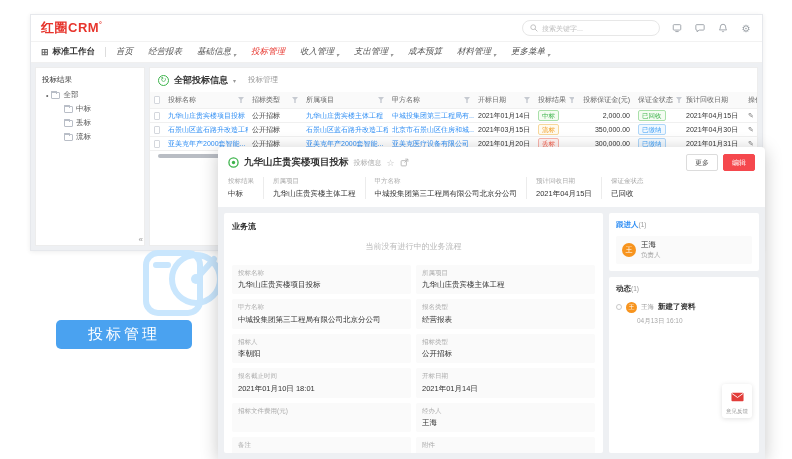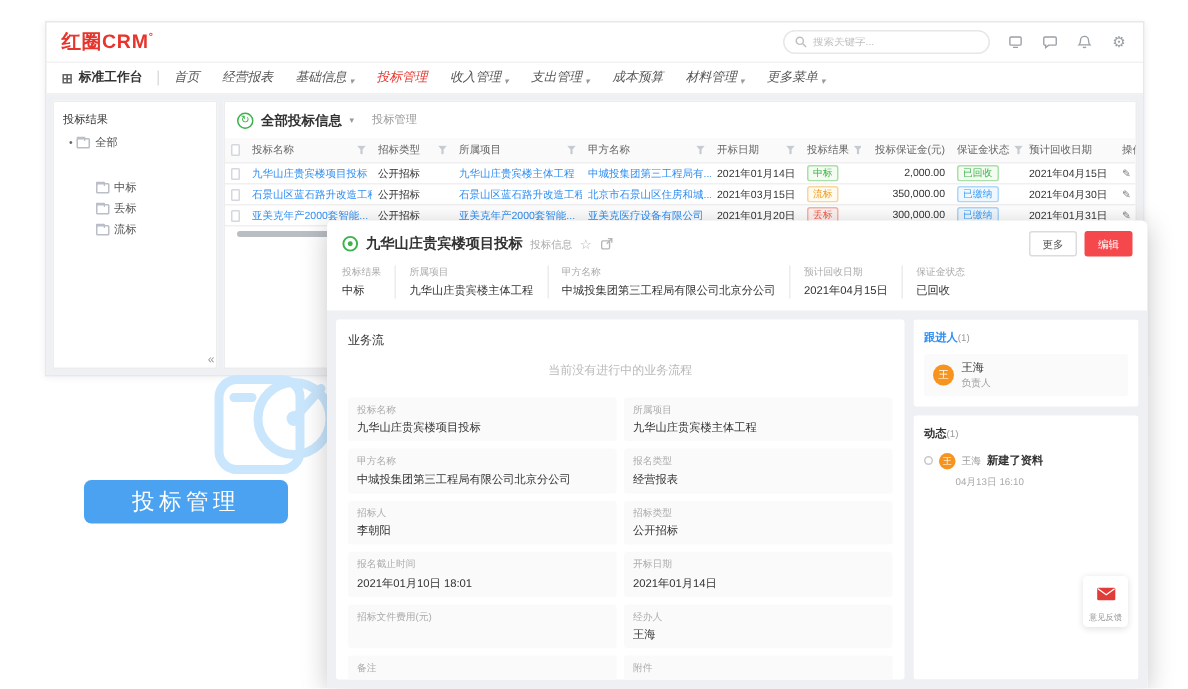--- a/index.html
+++ b/index.html
@@ -31,21 +31,21 @@
   .nav-item.active { color:#e7342c; }
   .caret { font-size:6px; color:#999; }
 
   .content { position:absolute; left:0; right:0; top:48px; bottom:0; background:#eef0f3;
     display:flex; padding:4px; gap:4px; overflow:hidden; }
 
   
   .side { width:110px; background:#fff; border:1px solid #ededed; padding:7px 6px; position:relative;
     font-size:7.5px; color:#555; flex:none; }
   .side-title { color:#333; margin-bottom:5px; }
-  .tree-root { display:flex; align-items:center; gap:3px; margin-left:4px; margin-bottom:20px;text-align:center; }
+  .tree-root { display:flex; align-items:center; gap:3px; margin-left:4px; margin-bottom:4px;text-align:center; }
   .tree-child { display:flex; align-items:center; gap:3px; margin-left:22px; margin-bottom:4px; }
   .bullet { color:#666; font-size:7px; }
   .folder { width:9px; height:7px; border:1px solid #b9bec7; border-radius:1px; position:relative; display:inline-block; flex:none; }
   .folder::before { content:""; position:absolute; top:-2px; left:-1px; width:4px; height:2px;
     border:1px solid #b9bec7; border-bottom:none; border-radius:1px 1px 0 0; }
   .collapse-handle { position:absolute; right:1px; bottom:1px; color:#999; font-size:8px; }
 
   
   .main { flex:1; background:#fff; border:1px solid #ededed; display:flex; flex-direction:column; overflow:hidden; }
   .toolbar { height:24px; display:flex; align-items:center; justify-content:space-between; padding:0 8px; flex:none; }
@@ -94,21 +94,21 @@
   .m-spacer { flex:1; }
   .btn { font-size:7px; padding:2.5px 8px; border-radius:2px; border:1px solid #dcdcdc; color:#555; background:#fff; }
   .btn-primary { background:#f5484d; border-color:#f5484d; color:#fff; }
   .m-keys { display:flex; padding:2px 10px 8px; flex:none; }
   .key { padding:0 9px; border-left:1px solid #ececec; min-width:0; }
   .key:first-child { border-left:none; padding-left:0; }
   .key .lb { font-size:6.5px; color:#aaa; margin-bottom:2.5px; white-space:nowrap; }
   .key .vl { font-size:7.5px; color:#333; white-space:nowrap; }
   .m-body { flex:1; background:#eef0f3; padding:6px; display:flex; gap:6px; overflow:hidden; }
   .m-left { flex:1; background:#fff; border-radius:2px; padding:8px; overflow:hidden; }
-  .sec-title { font-size:8px; font-weight:normal; color:#333; }
+  .sec-title { font-size:8px; font-weight:bold; color:#333; }
   .flow-empty { text-align:center; color:#b9b9b9; font-size:8px; padding:9px 0 13px; }
   .fgrid { display:grid; grid-template-columns:1fr 1fr; gap:5px; }
   .fcell { background:#fafafa; border-radius:2px; padding:4px 6px; min-height:20px; }
   .fcell .lb { font-size:6.5px; color:#ababab; margin-bottom:2.5px; white-space:nowrap; }
   .fcell .vl { font-size:7.5px; color:#333; white-space:nowrap; overflow:hidden; }
   .m-right { width:150px; flex:none; display:flex; flex-direction:column; gap:6px; overflow:hidden; }
   .r-card { background:#fff; border-radius:2px; padding:7px; }
   .r-card.grow { flex:1; }
   .r-title { font-size:7.5px; font-weight:bold; color:#333; }
   .r-title.blue { color:#2f8ef4; }

